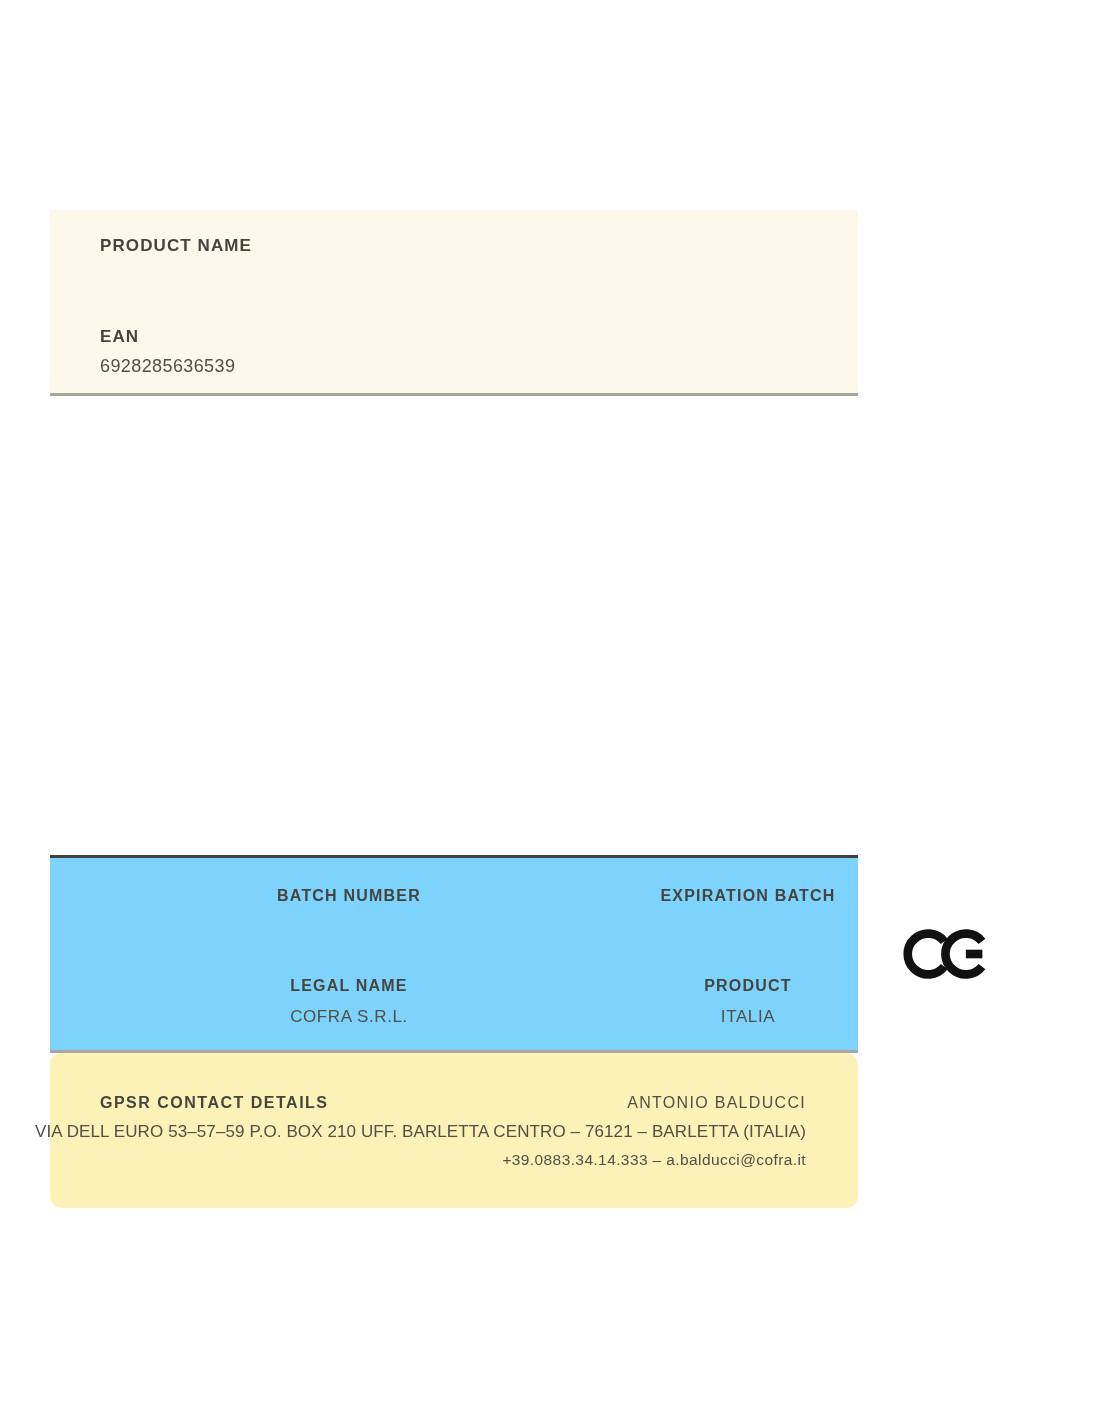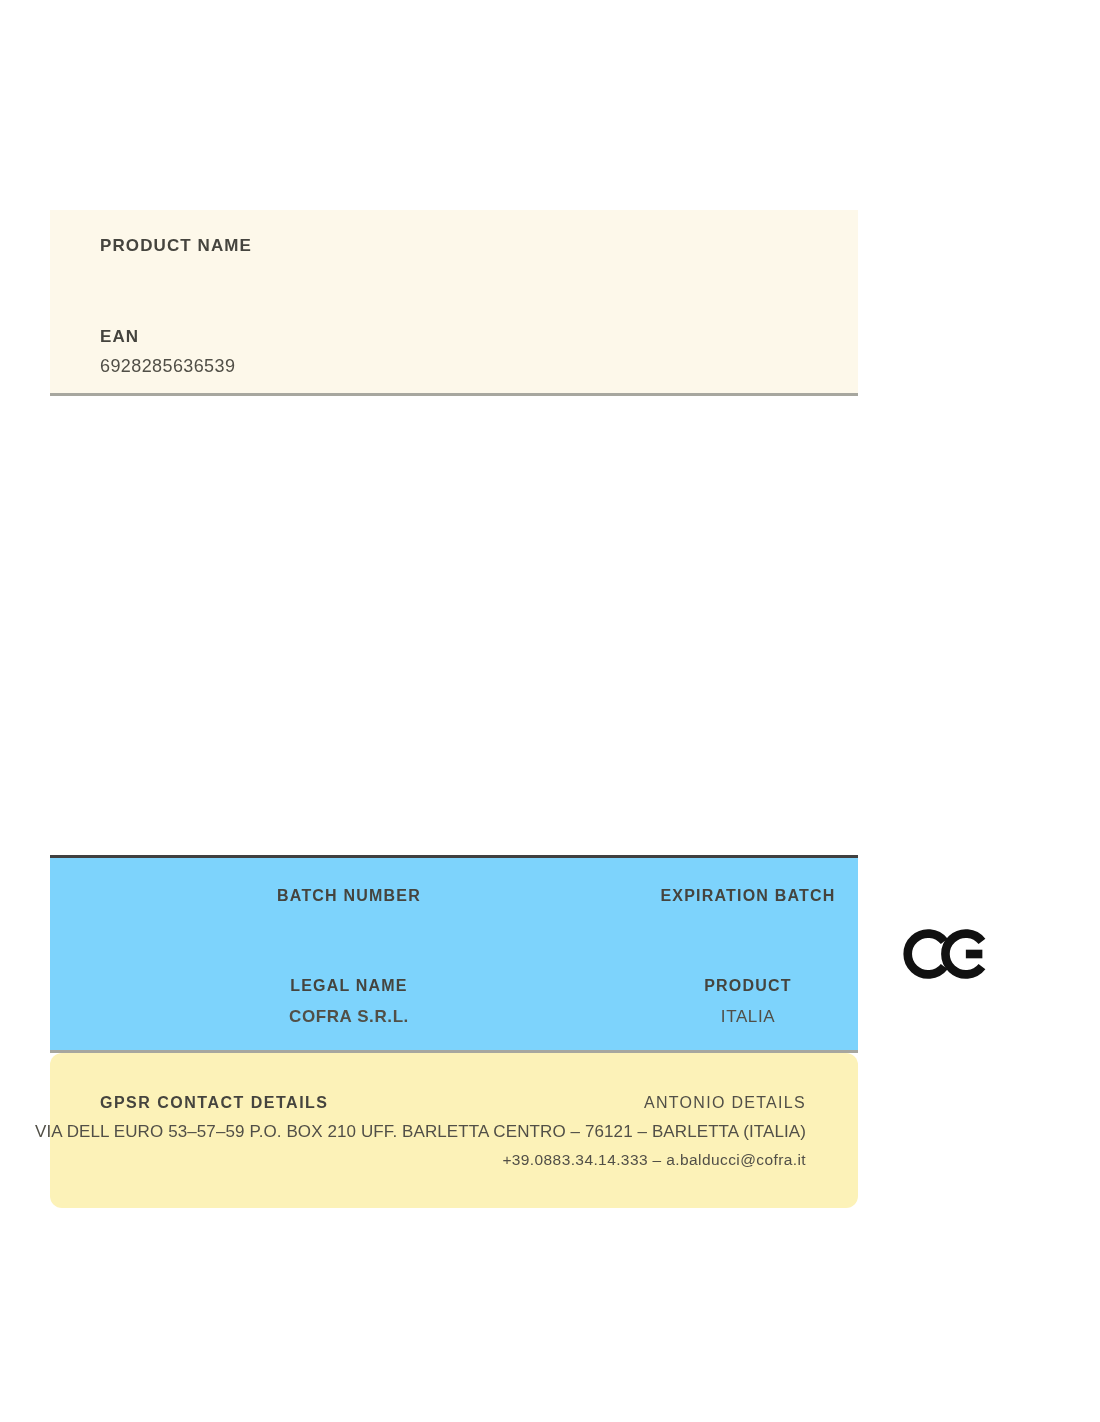--- a/index.html
+++ b/index.html
@@ -57,21 +57,21 @@
     background: #7dd3fc;
     border-top: 3px solid #404040;
     border-bottom: 3px solid #a7a79f;
   }
   .batch-panel .cell {
     position: absolute;
     width: 400px;
     text-align: center;
     white-space: nowrap;
   }
-  .col1 { left: 99px; font-weight: bold; }
+  .col1 { left: 99px; }
   .col2 { left: 498px; }
   .row-top    { top: 29px; }
   .row-label  { top: 119px; }
   .row-value  { top: 149px; }
   .cell.lbl {
     font-size: 16px;
     font-weight: bold;
     letter-spacing: 1.2px;
     color: #45443e;
   }
@@ -156,18 +156,18 @@
       <svg viewBox="0 0 112 70" xmlns="http://www.w3.org/2000/svg" aria-hidden="true">
         <path d="M52.5,19 A26,26 0 1 0 52.5,51" fill="none" stroke="#111111" stroke-width="11"></path>
         <path d="M100.5,19 A26,26 0 1 0 100.5,51" fill="none" stroke="#111111" stroke-width="11"></path>
         <path d="M80,35 L101,35" fill="none" stroke="#111111" stroke-width="11"></path>
       </svg>
     </div>
   </section>
 
   <section class="panel gpsr-panel">
     <div class="line gpsr-heading">GPSR CONTACT DETAILS</div>
-    <div class="line gpsr-name">ANTONIO DETAILS</div>
+    <div class="line gpsr-name">ANTONIO BALDUCCI</div>
     <div class="line gpsr-address">VIA DELL EURO 53–57–59 P.O. BOX 210 UFF. BARLETTA CENTRO – 76121 – BARLETTA (ITALIA)</div>
     <div class="line gpsr-phone">+39.0883.34.14.333 – a.balducci@cofra.it</div>
   </section>
 
 </div>
 
 </body></html>

